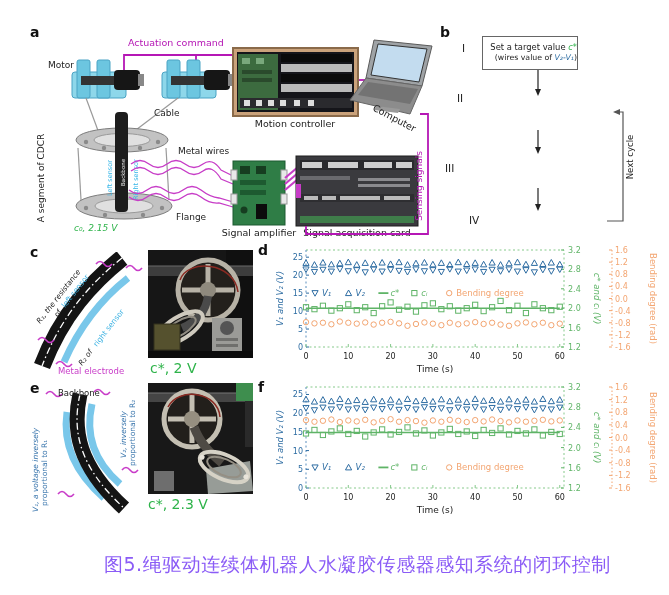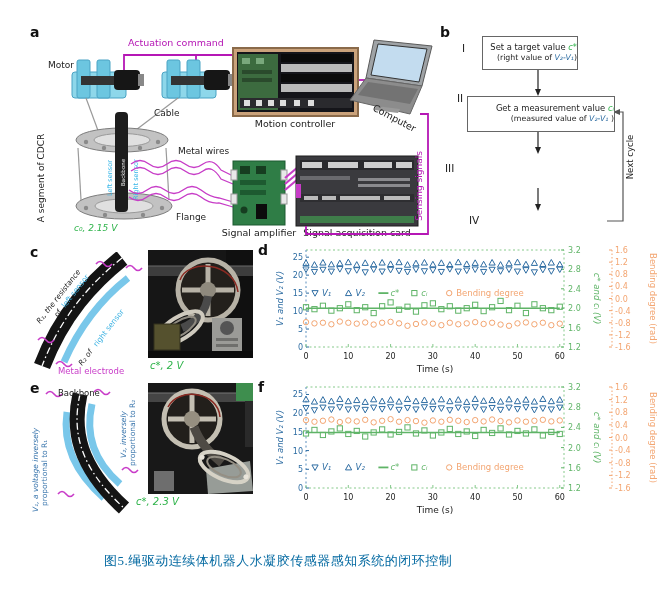--- a/index.html
+++ b/index.html
@@ -7,22 +7,22 @@
        font-family:"DejaVu Sans","Liberation Sans",sans-serif;color:#222;}
   .abs{position:absolute;}
   .plabel{position:absolute;font-weight:bold;font-size:14px;color:#111;}
   .bbox{position:absolute;border:1.2px solid #666;background:#fff;display:flex;
         flex-direction:column;justify-content:center;align-items:flex-end;text-align:center;}
   .bline{font-size:8.4px;line-height:1.3;white-space:nowrap;}
   .bline.sm{font-size:7.8px;}
   .grn{color:#2eb34a;} .blu{color:#2d6ca2;} .it{font-style:italic;}
   .numeral{position:absolute;font-size:10.5px;color:#222;}
   .nextcycle{position:absolute;font-size:8.5px;color:#222;transform:rotate(-90deg);transform-origin:center;white-space:nowrap;}
-  .photocap{position:absolute;font-size:10px;color:#2eb34a;font-style:italic;}
-  .caption{position:absolute;font-size:13px;color:#0369a1;letter-spacing:.5px;font-family:Liberation Serif, serif;}
+  .photocap{position:absolute;font-size:14px;color:#2eb34a;}
+  .caption{position:absolute;font-size:19px;color:#8b5cf6;letter-spacing:.5px;}
   svg text{font-family:"DejaVu Sans","Liberation Sans",sans-serif;}
 </style>
 </head>
 <body>
 
 <div class="fig">
 
   <div class="plabel" style="left:30px;top:24px">a</div>
 
   <svg class="abs" style="left:28px;top:28px" width="410" height="215" viewBox="0 0 410 215">
@@ -178,28 +178,24 @@
       <polygon points="101,126 98,119 104,119" fill="#222"></polygon>
       <line x1="101" y1="160" x2="101" y2="179" stroke="#222" stroke-width="1.2"></line>
       <polygon points="101,183 98,176 104,176" fill="#222"></polygon>
       <path d="M170,193 H186 V84 H179" stroke="#555" stroke-width="1.2" fill="none"></path>
       <polygon points="176,84 183,81 183,87" fill="#555"></polygon>
     </svg>
 
     <div class="numeral" style="left:25px;top:14px">I</div>
     <div class="bbox" style="left:45px;top:8px;width:94px;height:32px">
       <div class="bline"><span>Set a target value </span><span class="grn it">c*</span></div>
-      <div class="bline sm"><span>(right value of </span><span class="blu it">V₂-V₁</span><span>)</span></div>
+      <div class="bline sm"><span>(wires value of </span><span class="blu it">V₂-V₁</span><span>)</span></div>
     </div>
 
     <div class="numeral" style="left:20px;top:64px">II</div>
-    <div class="bbox" style="left:30px;top:68px;width:146px;height:34px">
-      <div class="bline"><span>Get a measurement value </span><span class="grn it">cᵢ</span></div>
-      <div class="bline sm"><span>(measured value of </span><span class="blu it">V₂-V₁</span><span> )</span></div>
-    </div>
 
     <div class="numeral" style="left:8px;top:134px">III</div>
 
     <div class="numeral" style="left:32px;top:186px">IV</div>
 
     <div class="nextcycle" style="left:168px;top:124px;width:50px;text-align:center">Next cycle</div>
   </div>
 
   <div class="plabel" style="left:30px;top:244px">c</div>
 
@@ -294,21 +290,21 @@
     <path d="M46,44 C52,60 62,70 74,80" stroke="#4e4a44" stroke-width="9" fill="none"></path>
     <polygon points="58,86 102,78 105,108 60,111" fill="#aeb4ae" opacity="0.85"></polygon>
     <g transform="translate(76,84) rotate(24)">
       <ellipse rx="26" ry="12" fill="none" stroke="#d6d2c6" stroke-width="4"></ellipse>
       <ellipse rx="18" ry="8" fill="none" stroke="#948f84" stroke-width="2"></ellipse>
       <circle cx="-24" cy="0" r="2.5" fill="#e8e4da"></circle>
         <circle cx="24" cy="0" r="2.5" fill="#e8e4da"></circle>
     </g>
     <rect x="6" y="88" width="20" height="20" fill="#6e6e6e"></rect>
   </svg>
-  <div class="photocap" style="left:136px;top:496px">c*, 2.3 V</div>
+  <div class="photocap" style="left:148px;top:496px">c*, 2.3 V</div>
 
   <div class="plabel" style="left:258px;top:242px">d</div>
   <div class="abs" style="left:272px;top:244px"><svg width="397" height="136" viewBox="0 0 397 136">
         <path d="M34,6 H292 V103 H34" fill="none" stroke="#86c98b" stroke-width="1" stroke-dasharray="2 2.5"></path>
         <line x1="34" y1="6" x2="34" y2="103" stroke="#5b8fbe" stroke-width="1" stroke-dasharray="2 2.5"></line>
         <line x1="34" y1="103" x2="37" y2="103" stroke="#2d6ca2" stroke-width="1"></line>
         <text x="31" y="106" text-anchor="end" font-size="8" fill="#2d6ca2">0</text>
         <line x1="34" y1="85.03703703703704" x2="37" y2="85.03703703703704" stroke="#2d6ca2" stroke-width="1"></line>
         <text x="31" y="88.03703703703704" text-anchor="end" font-size="8" fill="#2d6ca2">5</text>
         <line x1="34" y1="67.07407407407408" x2="37" y2="67.07407407407408" stroke="#2d6ca2" stroke-width="1"></line>

